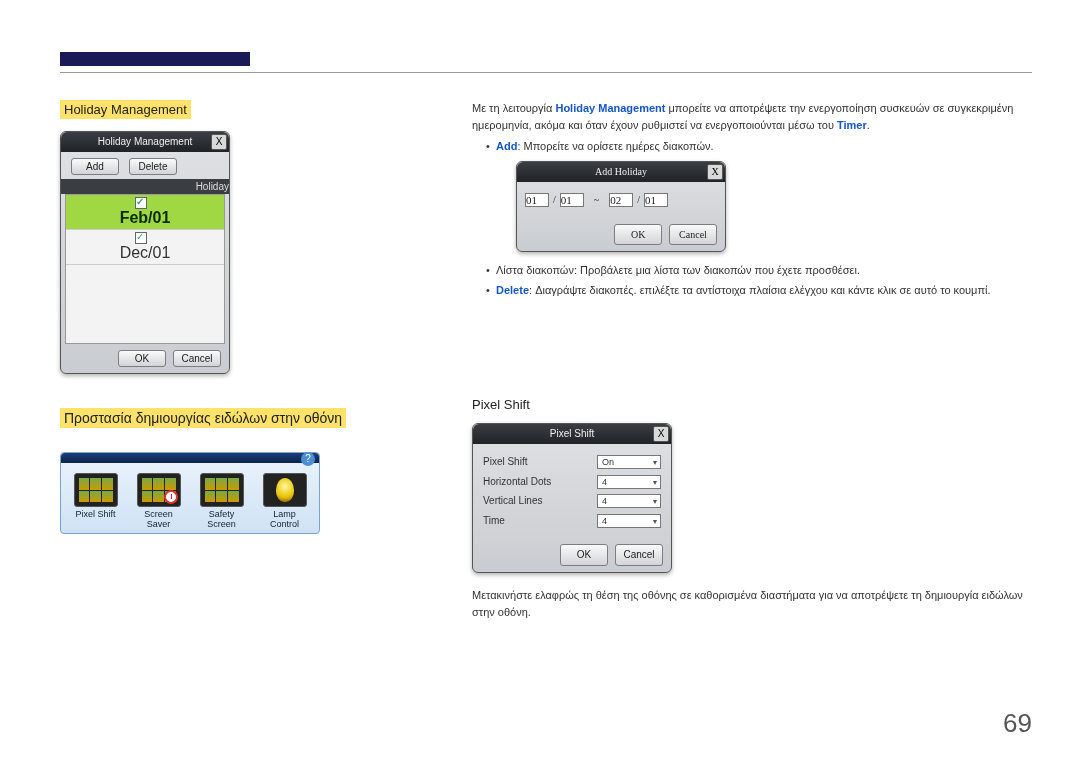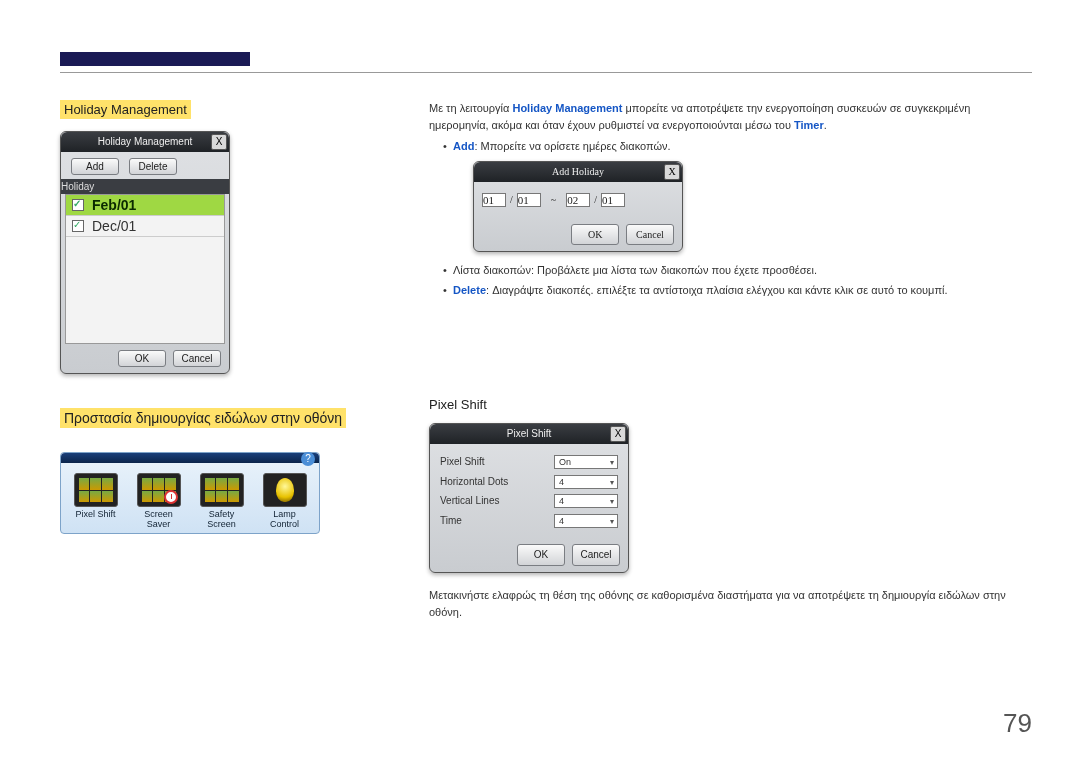--- a/index.html
+++ b/index.html
@@ -20,21 +20,21 @@
   .accent-bar {
     position: absolute;
     left: 60px; top: 52px;
     width: 190px; height: 14px;
     background: #1a1a55;
   }
   .page {
     position: absolute;
     left: 60px; right: 48px; top: 100px;
   }
-  .cols { display: flex; gap: 44px; }
+  .cols { display: flex; gap: 87px; }
   .left-col { width: 325px; flex: 0 0 325px; }
   .right-col { flex: 1; }
   .hl {
     display: inline-block;
     background: #ffe26a;
     color: #222;
     font-size: 13px;
     padding: 2px 4px;
     margin-bottom: 12px;
   }
@@ -79,25 +79,25 @@
     border-radius: 3px;
     font-size: 10px;
     color:#222;
     text-align:center;
     margin-left:4px;
   }
   
   .hm-panel { width: 170px; }
   .hm-toolbar { padding:6px 6px 4px; display:flex; gap:6px; }
   .hm-head {
-    background:#3a3d42; color:#ddd; text-align:left;
+    background:#3a3d42; color:#ddd; text-align:right;
     font-size:10px; padding:2px 0;
   }
   .hm-list { background:#f3f3f3; height:150px; border:1px solid #999; margin:0 4px; }
-  .hm-row { display:flex; align-items:center; font-size:14px; padding:2px 6px; border-bottom:1px solid #ccc; }
+  .hm-row { display:flex; align-items:center; font-size:16px; padding:2px 6px; border-bottom:1px solid #ccc;flex-direction:column; }
   .hm-row.sel { background:#9fd843; color:#0a2a00; font-weight:bold; }
   .hm-row .chk { width:12px;height:12px;border:1px solid #666;margin-right:8px;background:#fff;position:relative; }
   .hm-row .chk::after{content:"✓";position:absolute;left:0;top:-2px;font-size:10px;color:#3a6;}
   
   .ah-panel { width: 210px; margin: 6px 0 10px 20px; font-family: Liberation Serif, serif; }
   .ah-body { padding:10px 8px; display:flex; align-items:center; gap:4px; font-size:10px; color:#222; }
   .ah-body .fld { width:24px;height:14px;border:1px solid #777;background:#fff;font-size:11px;text-align:left;line-height:13px; }
   
   .prot-wrap { border:1px solid #7da3c9; background:linear-gradient(#eaf3fb,#cfe2f4); border-radius:4px; padding:14px 8px 4px; width:260px; margin-top:12px; }
   .prot-top { height:10px; background:linear-gradient(#1a3f7a,#0b244a); margin:-14px -8px 10px; border-top-left-radius:4px; border-top-right-radius:4px; position:relative;}
@@ -293,13 +293,13 @@
             <span class="osd-btn">Cancel</span>
           </div>
         </div>
 
         <p style="margin-top:14px;">Μετακινήστε ελαφρώς τη θέση της οθόνης σε καθορισμένα διαστήματα για να αποτρέψετε τη δημιουργία ειδώλων στην οθόνη.</p>
       </div>
     </div>
   </div>
 </div>
 
-<div class="page-num">79</div>
+<div class="page-num">69</div>
 
 </body></html>

